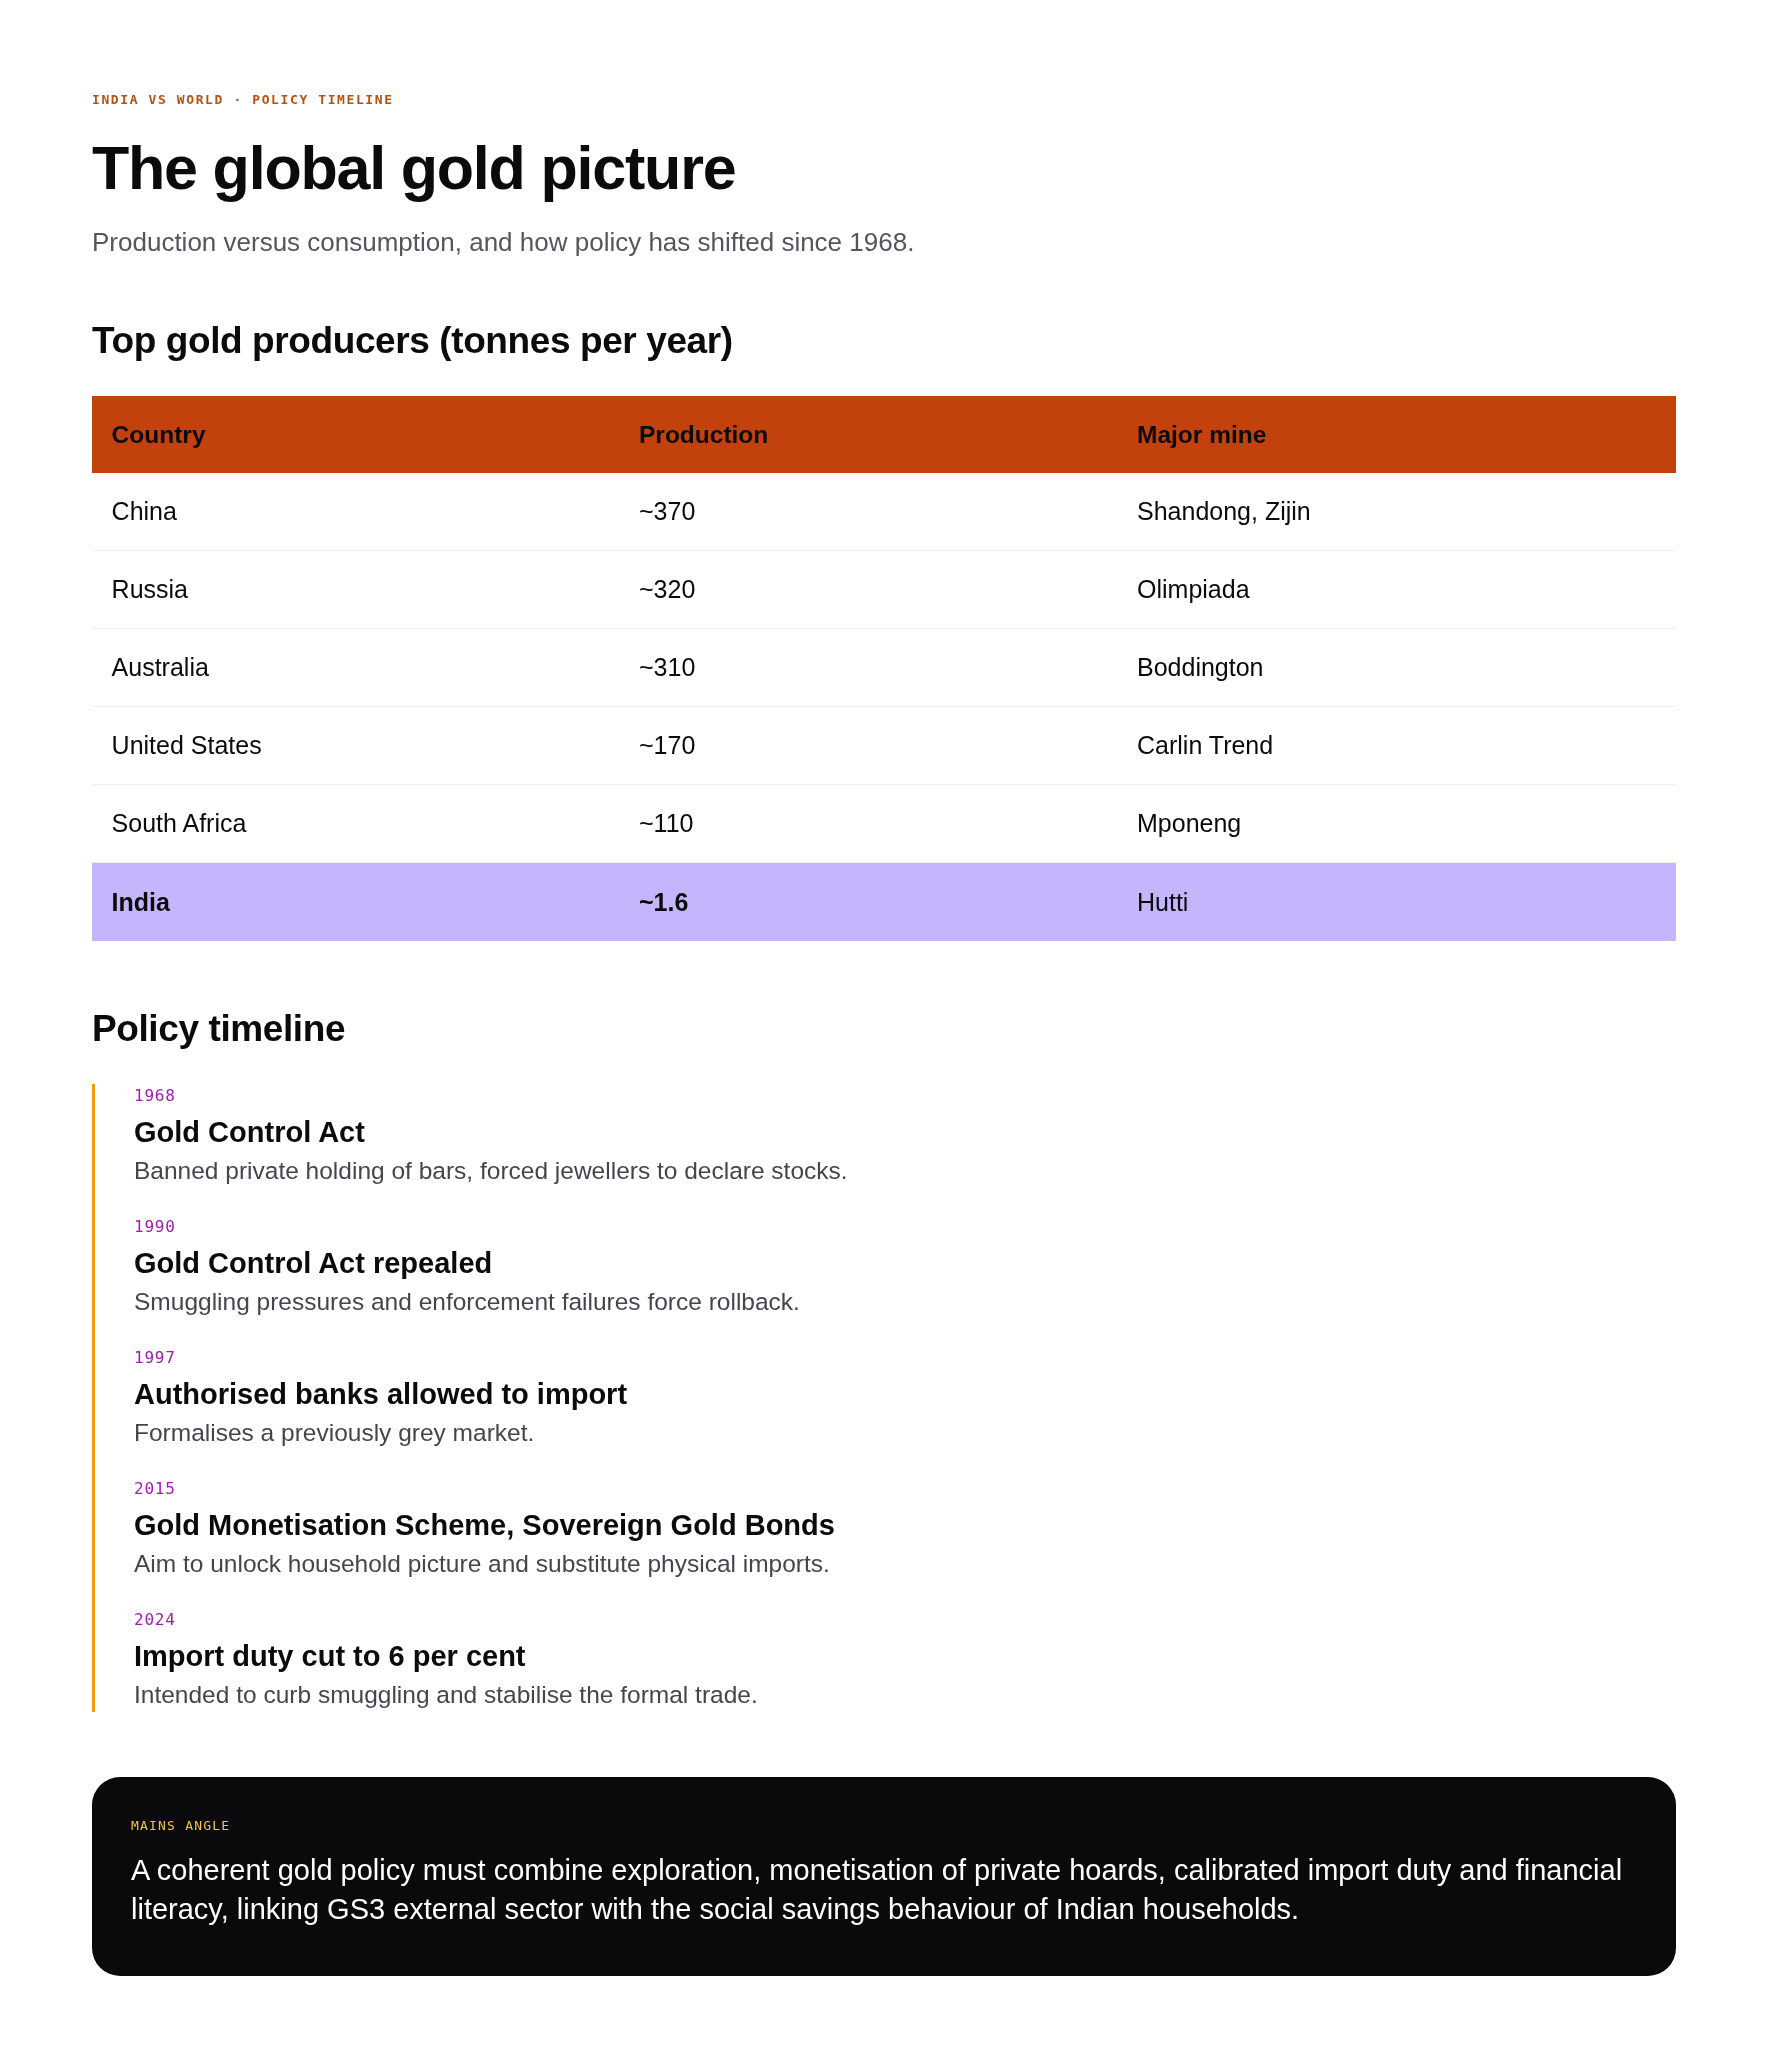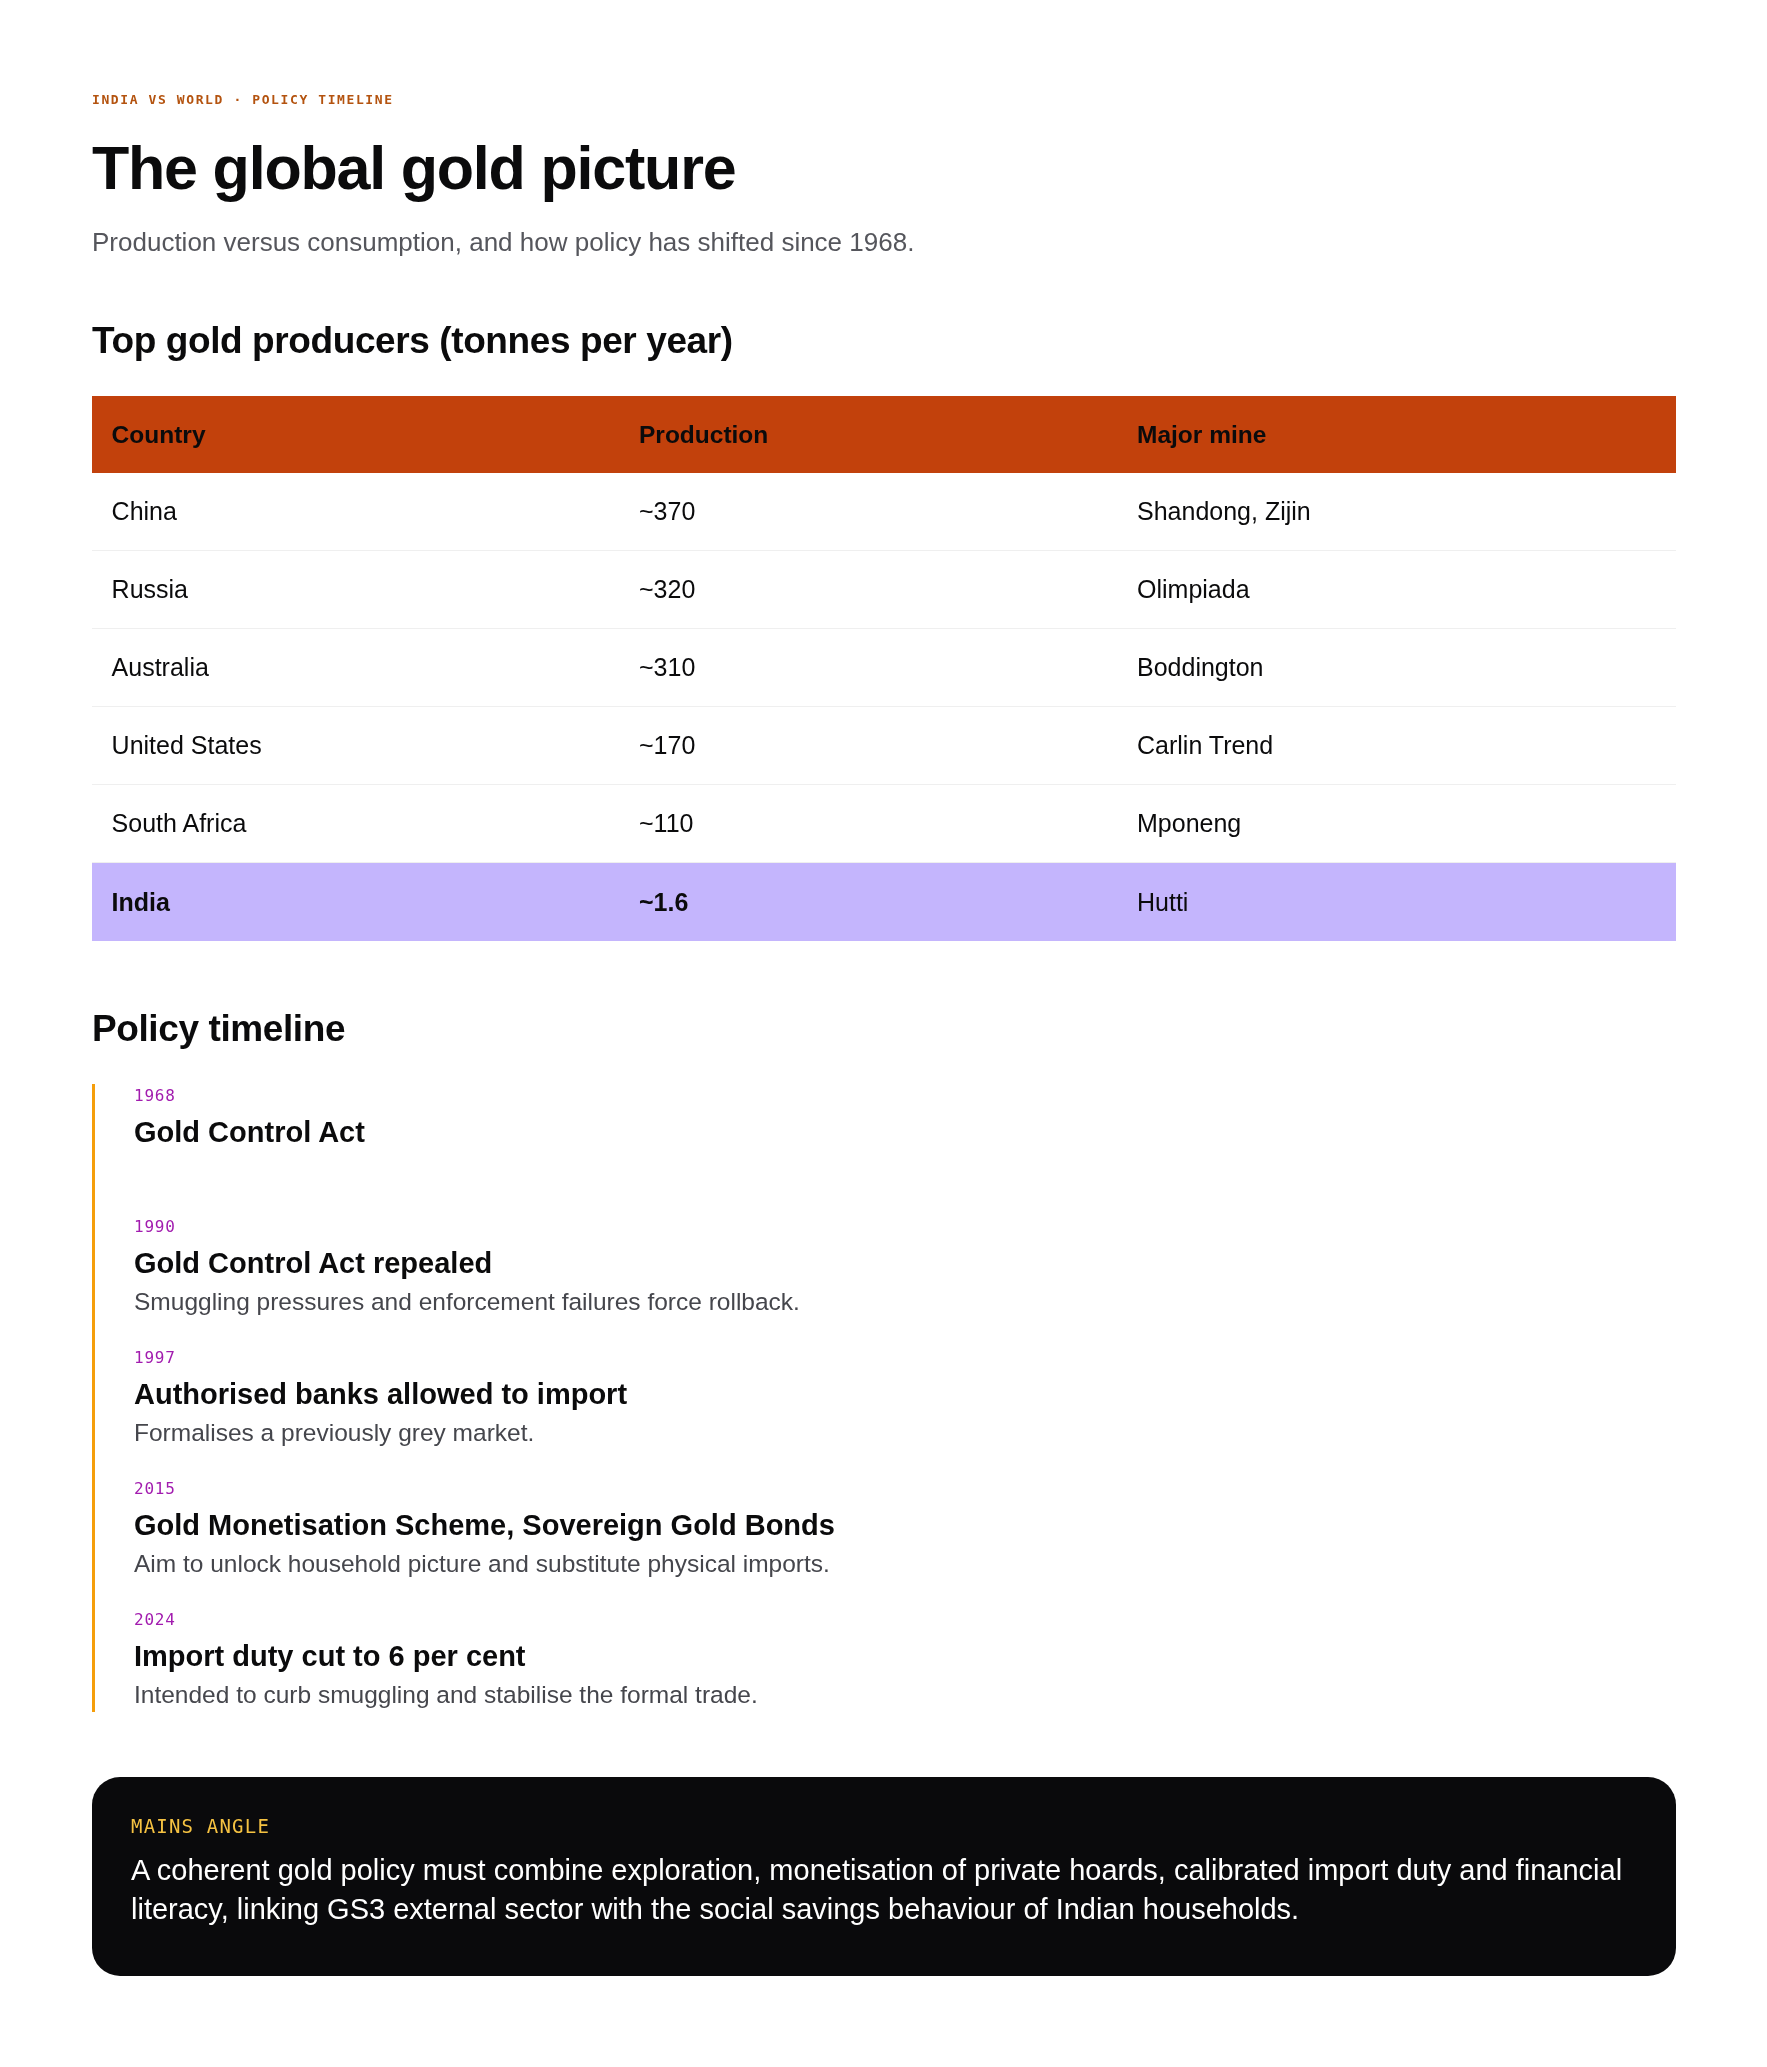--- a/index.html
+++ b/index.html
@@ -66,21 +66,21 @@
     font-size: 24.5px; color: #45464c; line-height: 34px; margin-top: 3.3px; white-space: nowrap;
   }
 
   .callout {
     position: absolute; top: 1777px; left: 0; width: 1584px; height: 199px;
     background: #0a0a0c; border-radius: 28px;
     padding: 36px 39px;
   }
   .callout-label {
     font-family: "DejaVu Sans Mono", "Liberation Mono", monospace;
-    font-size: 19px; letter-spacing: 1.2px; color: #f5c242; line-height: 26px;
+    font-size: 13px; letter-spacing: 1.2px; color: #f5c242; line-height: 26px;
   }
   .callout-text {
     margin-top: 11.5px; font-size: 29px; line-height: 39px; color: #ffffff;
   }
 </style>
 </head>
 <body>
 
 <div class="page">
 
@@ -127,20 +127,21 @@
       <div class="cell c3">Hutti</div>
     </div>
   </div>
 
   <h2 class="h2 timeline-heading">Policy timeline</h2>
 
   <div class="timeline">
     <div class="t-item" style="top:0px;">
       <div class="t-year">1968</div>
       <div class="t-title">Gold Control Act</div>
+      <div class="t-desc">Banned private holding of bars, forced jewellers to declare stocks.</div>
     </div>
     <div class="t-item" style="top:131px;">
       <div class="t-year">1990</div>
       <div class="t-title">Gold Control Act repealed</div>
       <div class="t-desc">Smuggling pressures and enforcement failures force rollback.</div>
     </div>
     <div class="t-item" style="top:262px;">
       <div class="t-year">1997</div>
       <div class="t-title">Authorised banks allowed to import</div>
       <div class="t-desc">Formalises a previously grey market.</div>

